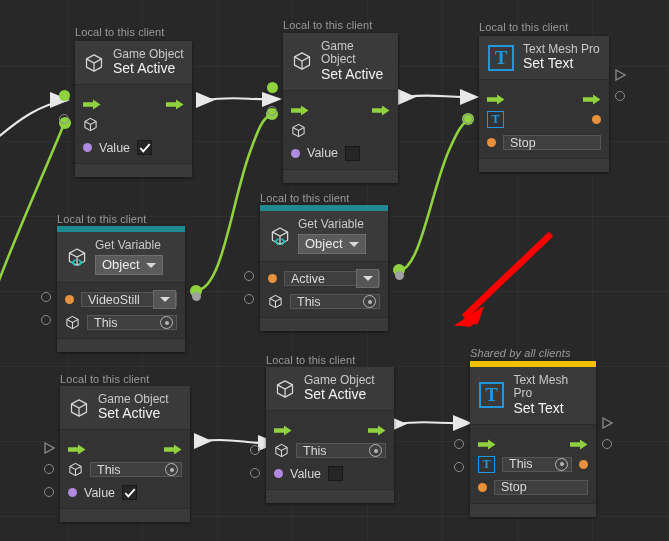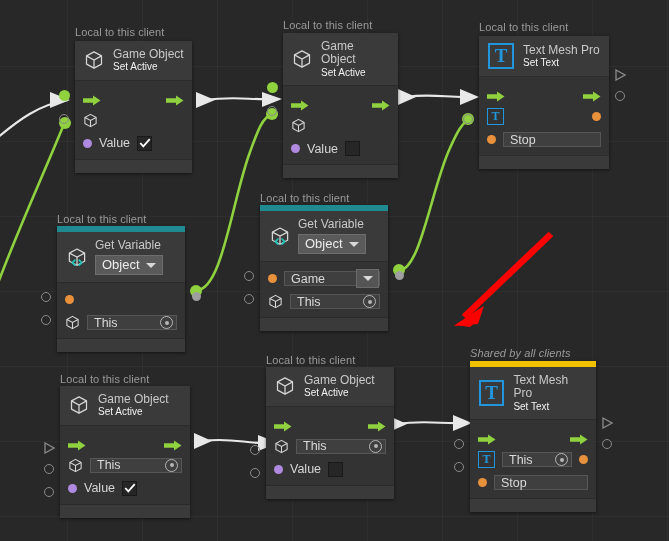--- a/index.html
+++ b/index.html
@@ -20,21 +20,21 @@
     background-position:-8px -9px;
   }
   #wires{position:absolute;left:0;top:0;width:669px;height:541px;pointer-events:none;}
 
   .node{position:absolute;background:#333333;box-shadow:0 1px 3px rgba(0,0,0,.55);}
   .nodelabel{position:absolute;color:#9a9a9a;font-size:11px;letter-spacing:.1px;white-space:nowrap;}
   .accent{height:6px;width:100%;}
   .head{display:flex;align-items:center;padding:7px 8px 7px 9px;background:#3a3a3a;gap:9px;}
   .titles{display:flex;flex-direction:column;line-height:1.12;}
   .t-sub{color:#c9c9c9;font-size:12px;}
-  .t-main{color:#f2f2f2;font-size:10px;}
+  .t-main{color:#f2f2f2;font-size:14px;}
   .body{background:#333333;padding:5px 0 4px 0;border-top:1px solid #2b2b2b;}
   .foot{height:13px;background:#3a3a3a;border-top:1px solid #2b2b2b;}
   .row{display:flex;align-items:center;height:23px;padding:0 8px;gap:7px;justify-content:space-between;}
   .rowl{display:flex;align-items:center;gap:7px;}
   .rowr{display:flex;align-items:center;gap:7px;}
 
   
   .cube{width:20px;height:20px;}
   .cube.sm{width:15px;height:15px;}
   .tmp{width:26px;height:26px;border:2px solid #2196dd;display:flex;align-items:center;justify-content:center;color:#2196dd;font-family:"Liberation Serif",serif;font-size:19px;font-weight:bold;box-sizing:border-box;}
@@ -285,20 +285,26 @@
         <span class="typesel">
           <span>Object</span>
           <span class="caret"></span>
         </span>
       </span>
     </div>
     <div class="body">
       <div class="row">
         <span class="rowl" style="width:100%;">
           <span class="dot orange"></span>
+          <span class="field" style="flex:1;padding-right:0;">
+            <span>VideoStill</span>
+            <span class="dd">
+                <span class="caret"></span>
+              </span>
+          </span>
         </span>
       </div>
       <div class="row">
         <span class="rowl" style="width:100%;">
           <span class="cube sm"><svg viewBox="0 0 24 24" width="15" height="15">
                 <path d="M12 2.2 21 7.1v9.8L12 21.8 3 16.9V7.1z" fill="none" stroke="#d6d6d6" stroke-width="1.7" stroke-linejoin="round"></path>
                 <path d="M3 7.1 12 12l9-4.9M12 12v9.8" fill="none" stroke="#d6d6d6" stroke-width="1.7"></path>
               </svg></span>
           <span class="field" style="flex:1;">
             <span>This</span>
@@ -342,21 +348,21 @@
           <span>Object</span>
           <span class="caret"></span>
         </span>
       </span>
     </div>
     <div class="body">
       <div class="row">
         <span class="rowl" style="width:100%;">
           <span class="dot orange"></span>
           <span class="field" style="flex:1;padding-right:0;">
-            <span>Game</span>
+            <span>Active</span>
             <span class="dd">
                 <span class="caret"></span>
               </span>
           </span>
         </span>
       </div>
       <div class="row">
         <span class="rowl" style="width:100%;">
           <span class="cube sm"><svg viewBox="0 0 24 24" width="15" height="15">
                 <path d="M12 2.2 21 7.1v9.8L12 21.8 3 16.9V7.1z" fill="none" stroke="#d6d6d6" stroke-width="1.7" stroke-linejoin="round"></path>

